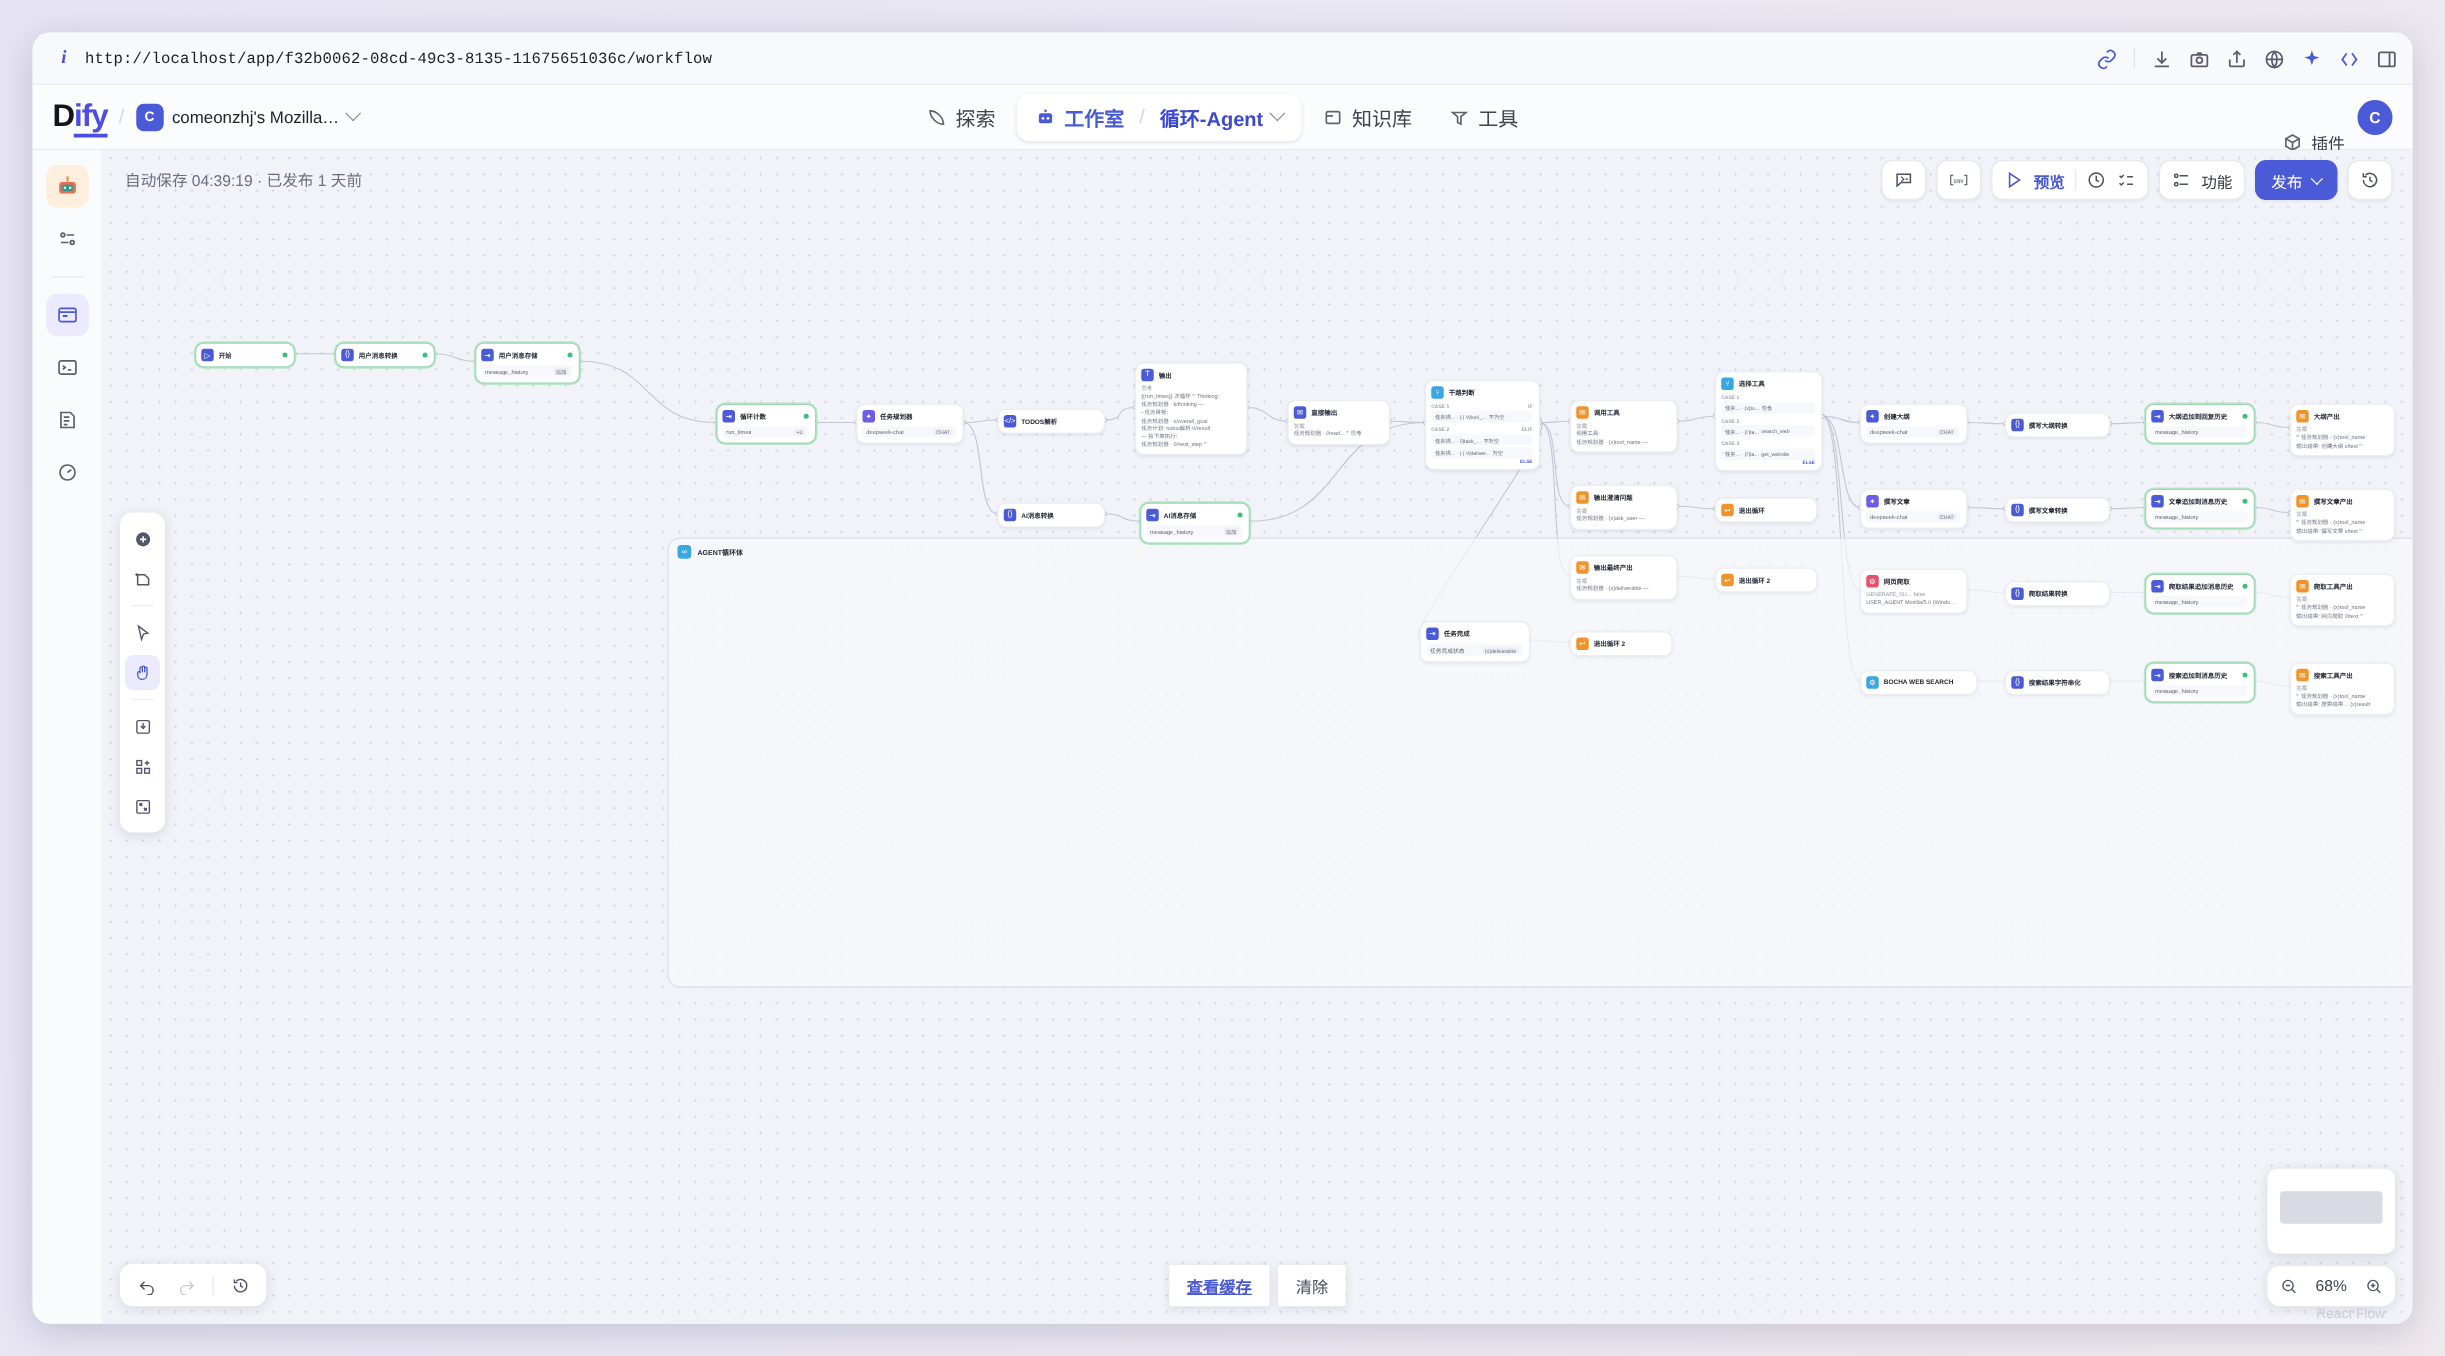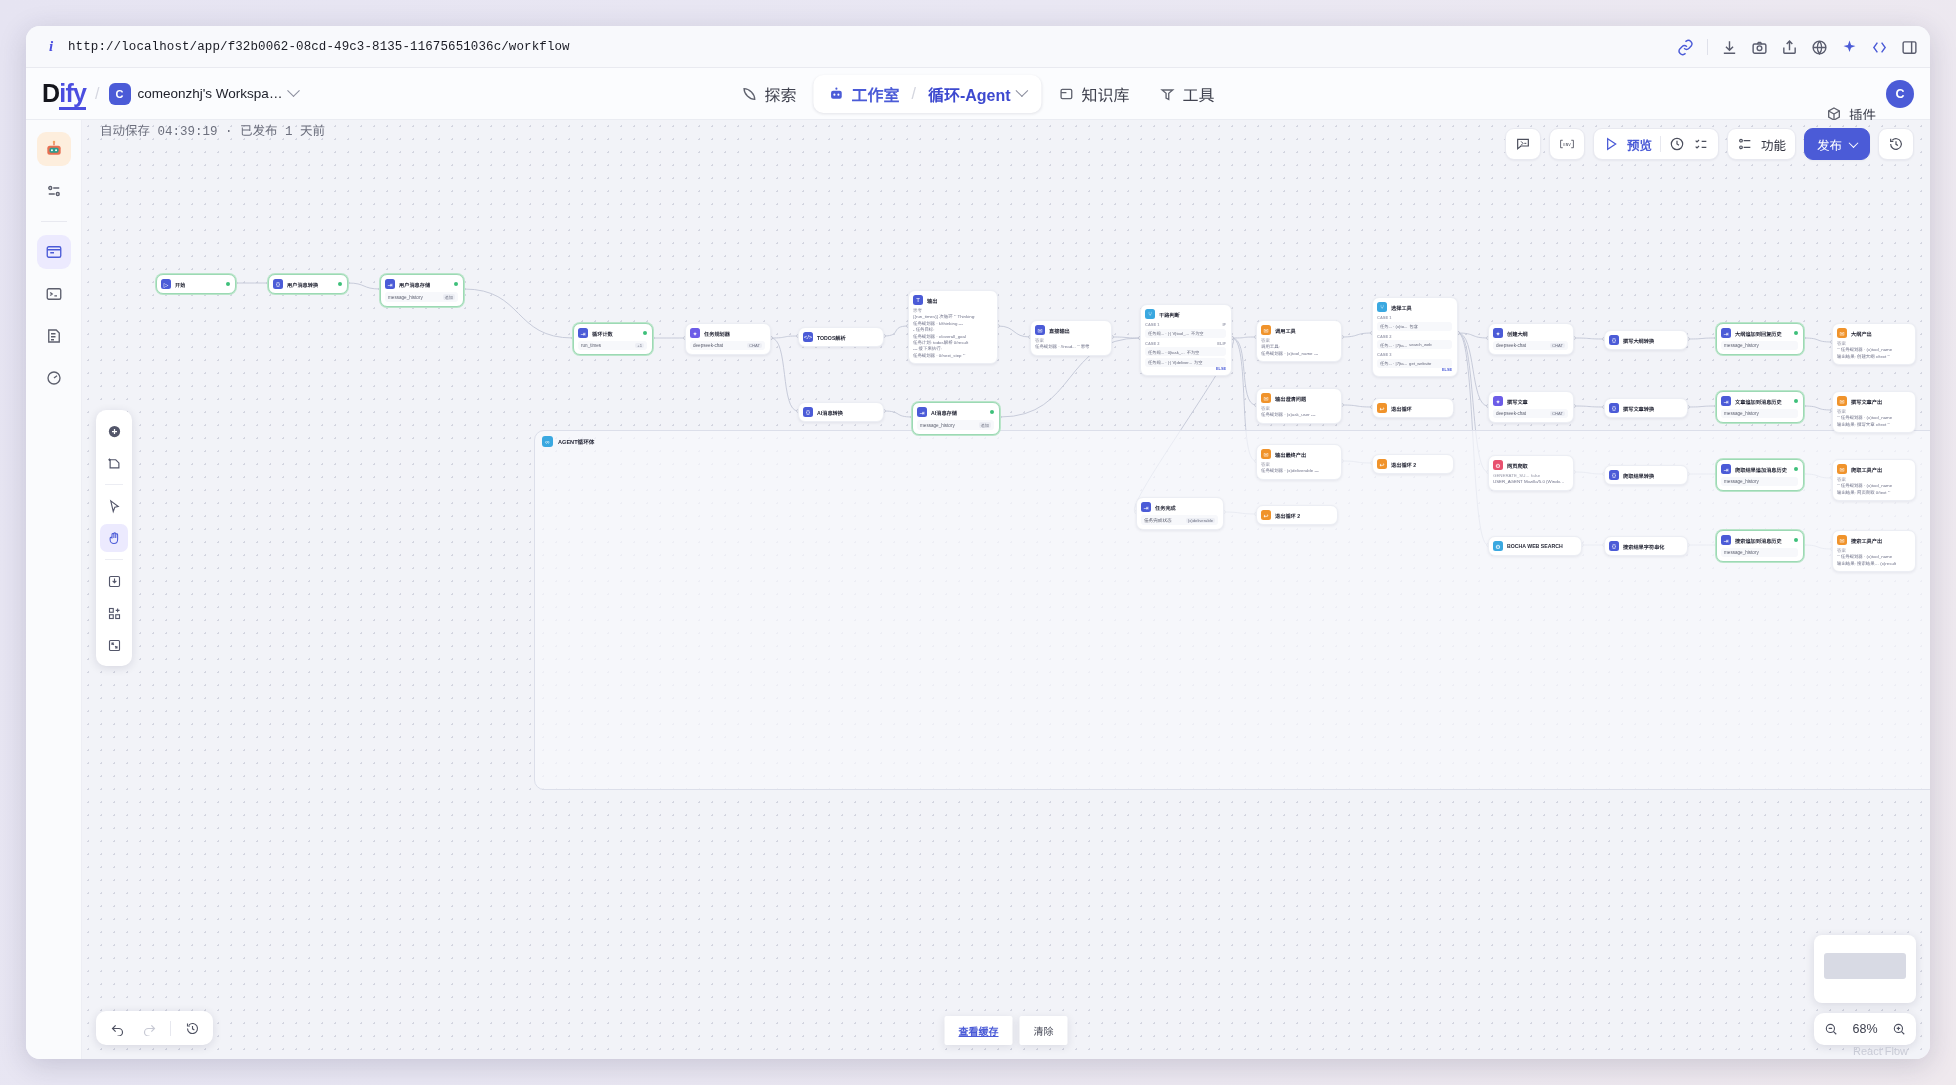--- a/index.html
+++ b/index.html
@@ -67,21 +67,21 @@
     display: flex; flex-direction: column; align-items: center; gap: 8px; }
   .rail-btn { width: 34px; height: 34px; border-radius: 9px; display: flex; align-items: center;
     justify-content: center; cursor: pointer; color: #5c5f6d; }
   .rail-btn.app { background: #fdeedd; }
   .rail-btn.active { background: #eceafe; color: #4b5bd7; }
   .rail-div { width: 26px; height: 1px; background: #e8e9f0; margin: 5px 0; }
   
   .canvas { flex: 1; position: relative; background-color: #f2f3f8;
     background-image: radial-gradient(#d3d5e0 1px, transparent 1px);
     background-size: 13px 13px; overflow: hidden; }
-  .autosave { position: absolute; left: 18px; top: 0; font-size: 12.5px; color: #6c6f7d; font-family: Liberation Mono, monospace; }
+  .autosave { position: absolute; left: 18px; top: 14px; font-size: 12.5px; color: #6c6f7d; }
   .toolbar { position: absolute; right: 16px; top: 8px; display: flex; align-items: center; gap: 8px; }
   .tb { background: #fff; border: 1px solid #e8e9f0; border-radius: 9px; height: 32px;
     display: flex; align-items: center; padding: 0 9px; gap: 8px;
     box-shadow: 0 1px 2px rgba(20,20,50,.05); cursor: pointer; }
   .tb-ico { width: 16px; height: 16px; color: #4c4f5d; display:block; }
   .tb-txt { font-size: 12.5px; color: #31333f; white-space: nowrap; }
   .tb-txt.blue { color: #4b5bd7; font-weight: 600; }
   .tb .vsep { width: 1px; height: 16px; background: #e7e8ef; }
   .tb.primary { background: #4b5bd7; border-color: #4b5bd7; padding: 0 12px; }
   .tb.primary .tb-txt { color: #fff; font-weight: 400; }
@@ -98,21 +98,21 @@
   
   .undobar { position: absolute; left: 14px; bottom: 14px; background: #fff; border-radius: 10px;
     box-shadow: 0 2px 10px rgba(25,25,60,.12); height: 34px; display: flex; align-items: center;
     padding: 0 10px; gap: 10px; }
   .ub { width: 22px; height: 22px; display: flex; align-items: center; justify-content: center;
     color: #4f5262; cursor: pointer; }
   .ub.dis { color: #c7c9d4; }
   .cachebar { position: absolute; left: 50%; transform: translateX(-50%); bottom: 14px;
     display: flex; align-items: center; gap: 7px; }
   .cb { background: #fff; border-radius: 2px; box-shadow: 0 2px 8px rgba(25,25,60,.1);
-    padding: 7px 14px; font-size: 10px; cursor: pointer; }
+    padding: 7px 14px; font-size: 13px; cursor: pointer; }
   .cb.link { color: #4b5bd7; font-weight: 600; text-decoration: underline; }
   .cb.plain { color: #4a4d5b; }
   .zoombar { position: absolute; right: 14px; bottom: 14px; background: #fff; border-radius: 10px;
     box-shadow: 0 2px 10px rgba(25,25,60,.12); height: 32px; display: flex; align-items: center;
     padding: 0 10px; gap: 11px; }
   .zb-txt { font-size: 12.5px; color: #3c3f4d; min-width: 32px; text-align: center; }
   .minimap { position: absolute; right: 14px; bottom: 56px; width: 102px; height: 68px;
     background: #fff; border-radius: 8px; box-shadow: 0 2px 10px rgba(25,25,60,.12); padding: 10px; }
   .mm-inner { width: 100%; height: 26px; background: #d8dae4; border-radius: 3px; margin-top: 8px; }
   .rfbrand { position: absolute; right: 22px; bottom: 2px; font-size: 11px; color: #c9cbd6; }
@@ -187,21 +187,21 @@
             <path d="M15 4v16"></path>
           </svg>
     </div>
   </div>
 
   <div class="header">
     <div class="logo"><span>D</span><i>ify</i></div>
     <span class="hslash">/</span>
     <div class="ws">
       <span class="ws-badge">C</span>
-      <span class="ws-name">comeonzhj's Workspa…</span>
+      <span class="ws-name">comeonzhj's Mozilla…</span>
       <span class="chev"></span>
     </div>
 
     <div class="nav">
       <div class="nav-item">
         <svg class="nav-ico" viewBox="0 0 24 24" fill="none" stroke="currentColor" stroke-width="2">
               <path d="M4 4c8 0 16 8 16 16-8 0-16-8-16-16z"></path>
             </svg>
         <span>探索</span>
       </div>

